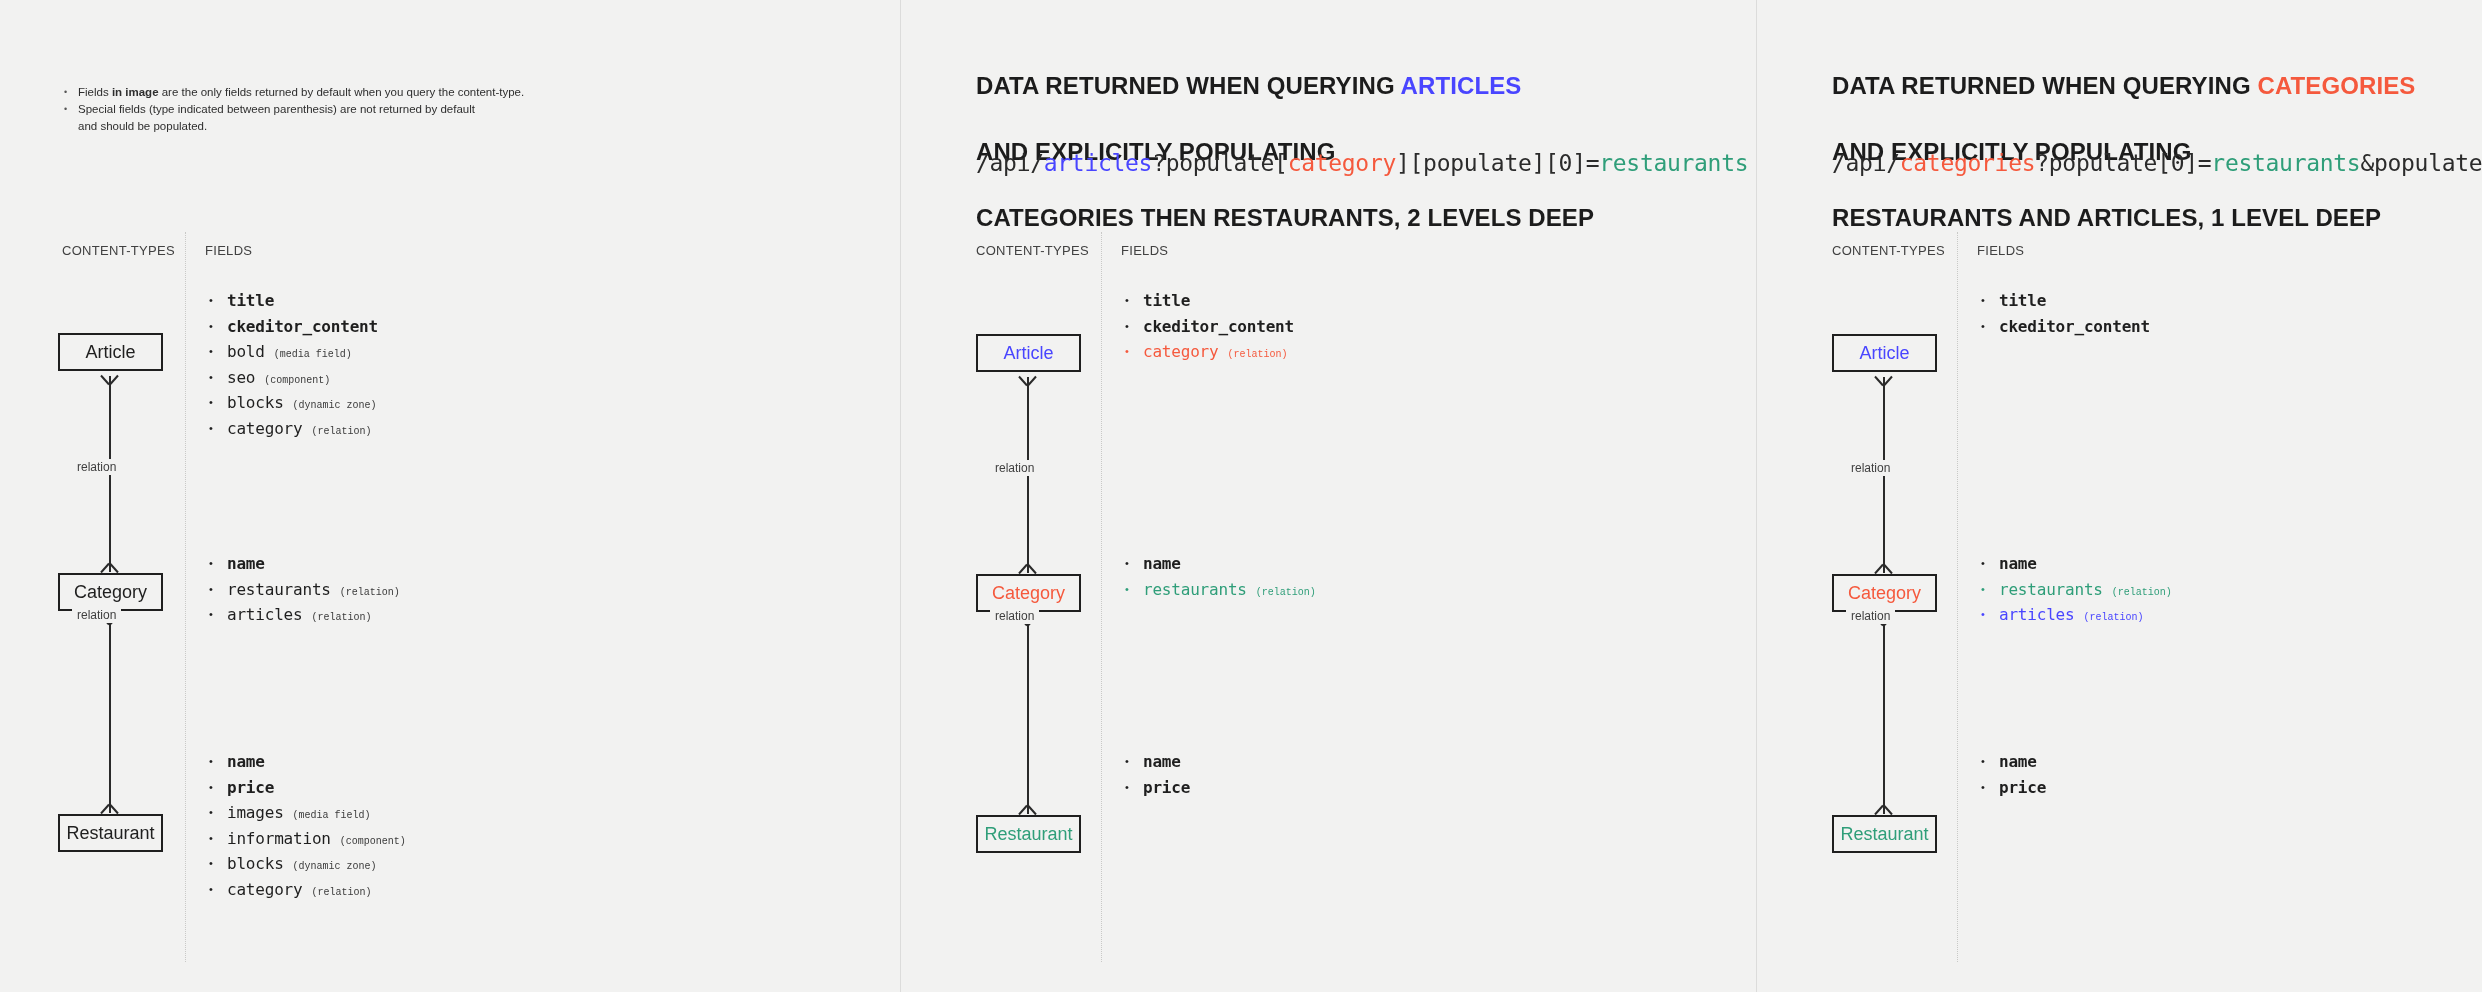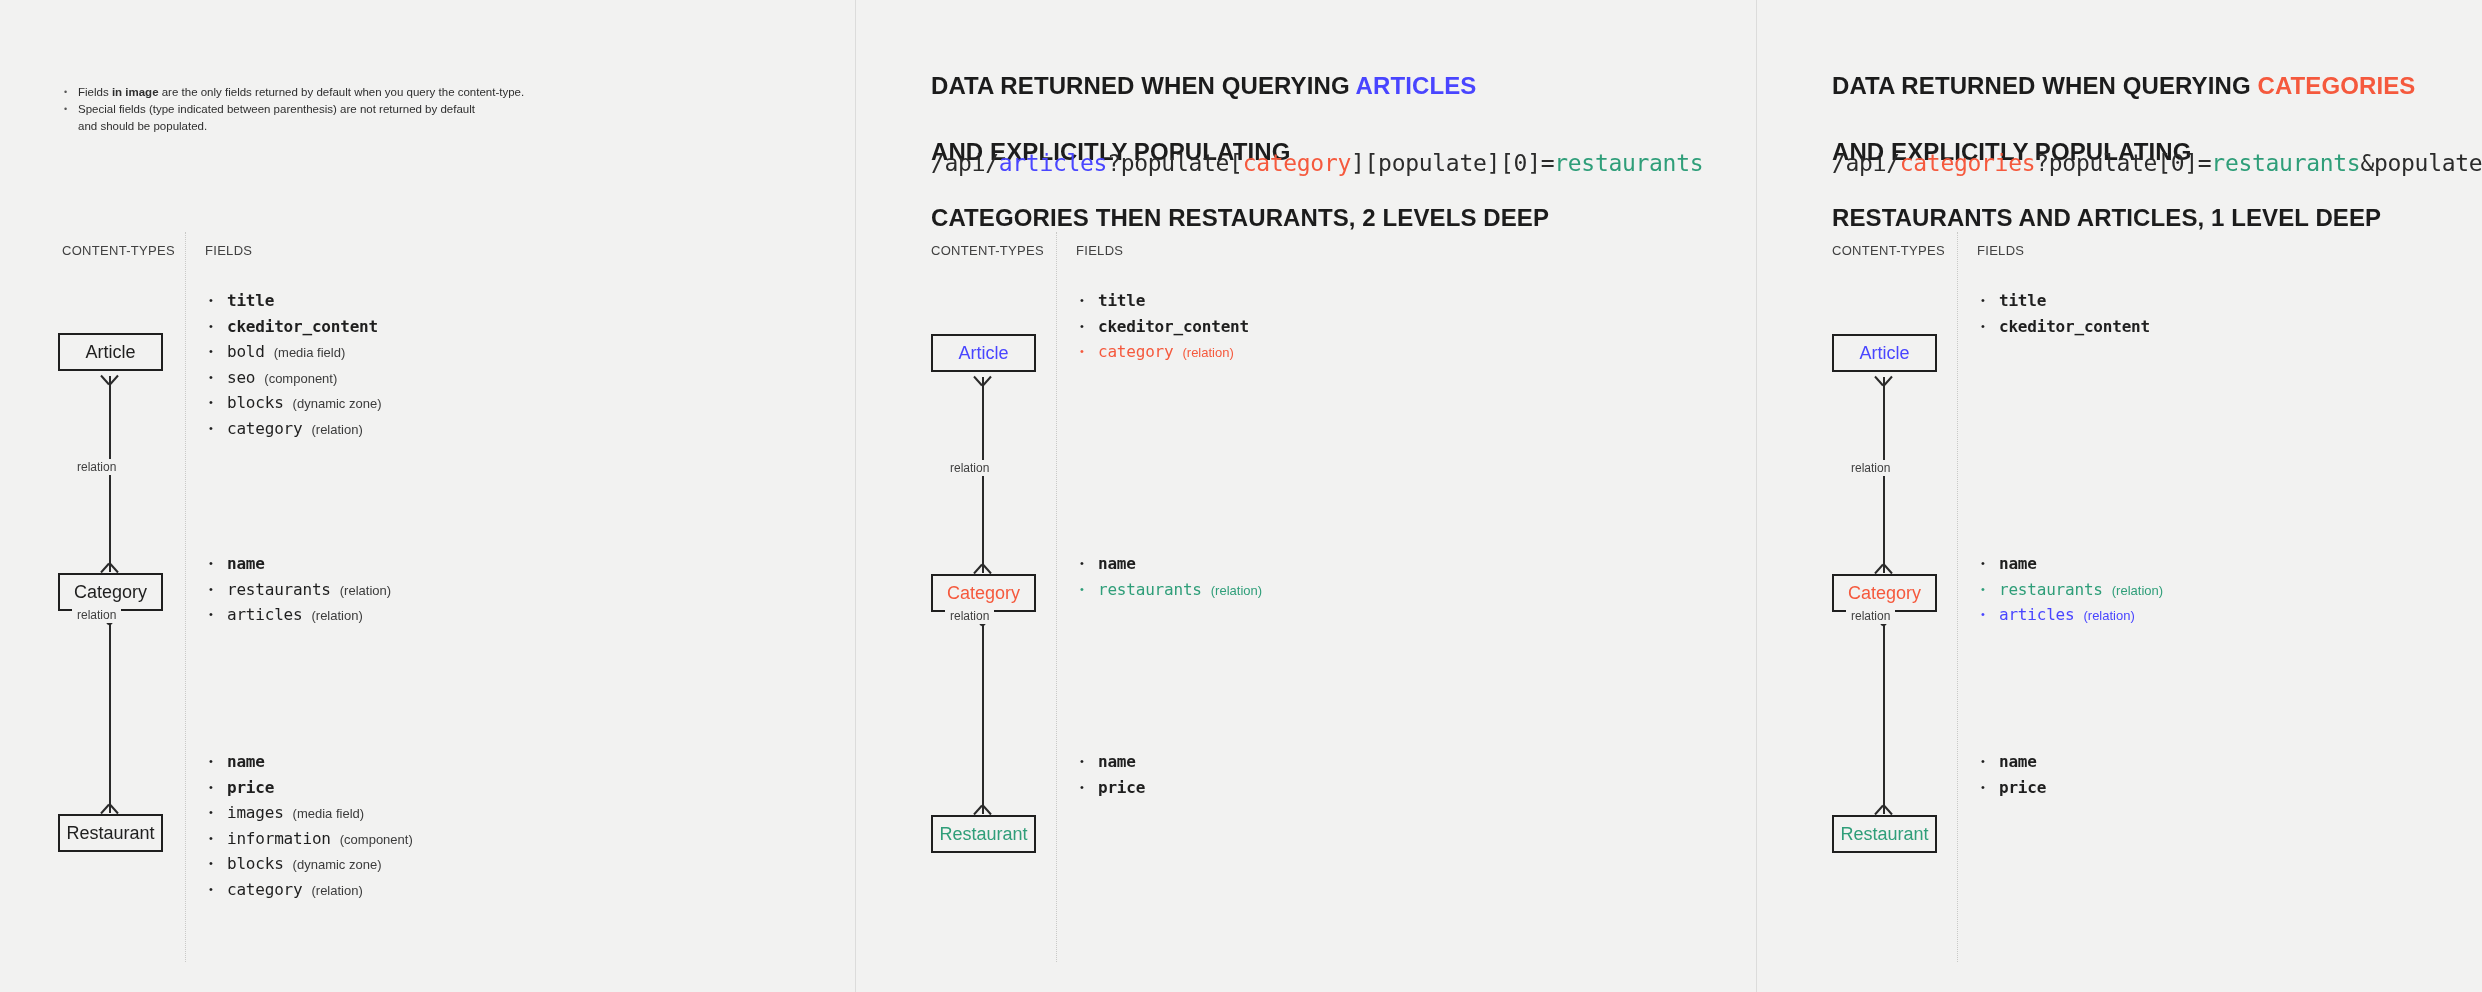--- a/index.html
+++ b/index.html
@@ -23,21 +23,21 @@
   }
 
   
   .panel {
     position: absolute;
     top: 0;
     height: 992px;
     box-sizing: border-box;
   }
   #panel-1 { left: 0px;    width: 855px; }
-  #panel-2 { left: 855px;  width: 885px; border-left: 1px solid #dcdcdb; }
+  #panel-2 { left: 900px;  width: 885px; border-left: 1px solid #dcdcdb; }
   #panel-3 { left: 1756px; width: 742px; border-left: 1px solid #dcdcdb; }
 
   
   .heading {
     position: absolute;
     left: 62px;
     top: 36px;
     font-size: 24px;
     font-weight: bold;
     letter-spacing: 0.1px;
@@ -172,22 +172,22 @@
     font-size: 11px;
     line-height: 25.5px;
   }
   .field-name {
     font-family: "DejaVu Sans Mono", "Liberation Mono", monospace;
     font-size: 16px;
     letter-spacing: -0.2px;
   }
   .field-row.bold .field-name { font-weight: bold; }
   .field-type {
-    font-family: Liberation Sans, sans-serif;
-    font-size: 13px;
+    font-family: Liberation Mono, monospace;
+    font-size: 10px;
     margin-left: 9px;
     color: #3b3b3b;
     margin-top: 35px;
   }
 
   .c-default { color: #1f1f1f; }
   .c-default::before { color: #1f1f1f; }
   .tone-red    .field-name, .tone-red    .field-type { color: #f5593d; }
   .tone-red::before    { color: #f5593d; }
   .tone-green  .field-name, .tone-green  .field-type { color: #2f9e79; }

